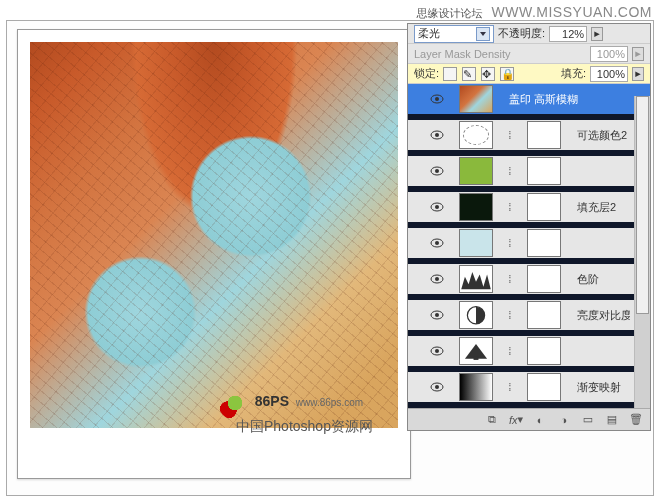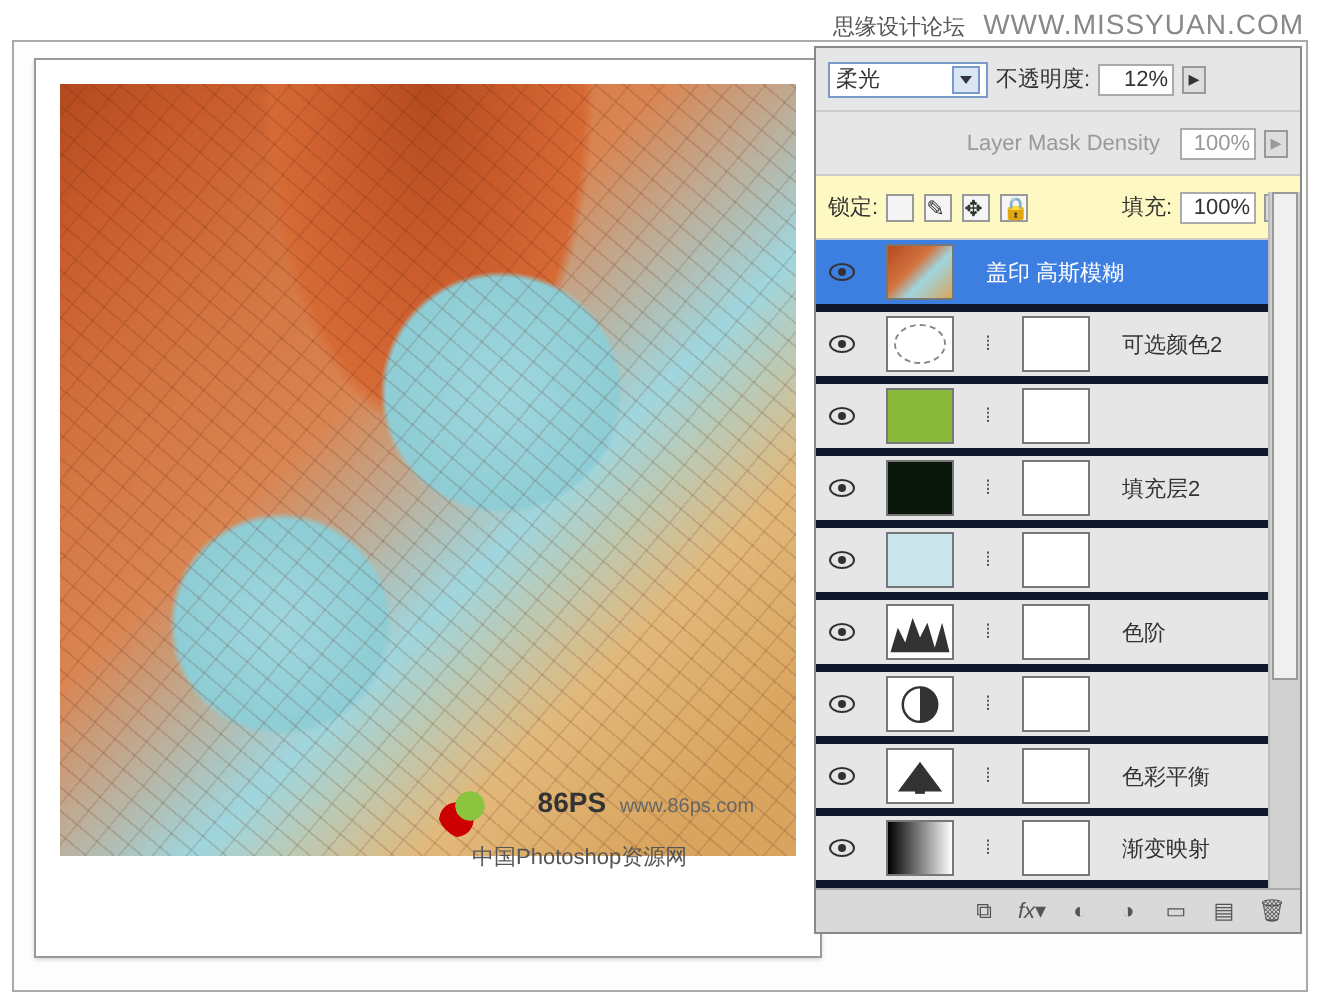--- a/index.html
+++ b/index.html
@@ -13,34 +13,34 @@
   radial-gradient(circle at 60% 40%,#9fd6de 0%,#8ecdd5 18%,transparent 19%),
   radial-gradient(circle at 30% 70%,#9fd6de 0%,#8ecdd5 14%,transparent 15%),
   radial-gradient(ellipse at 50% 0%,#b24a1f 0%,#c85a2a 15%,#d66a35 30%,transparent 32%),
   linear-gradient(135deg,#b24a1f 0%,#c85a2a 10%,#d37440 25%,#da8552 40%,#9fd6de 60%,#e2b87a 75%,#d9a55e 90%);
   overflow:hidden}
 .img::before{content:"";position:absolute;inset:0;background:
   repeating-linear-gradient(40deg,transparent 0 8px,rgba(90,30,10,.15) 8px 9px),
   repeating-linear-gradient(-50deg,transparent 0 12px,rgba(90,30,10,.12) 12px 13px)}
 .wm{position:absolute;bottom:58px;left:200px;color:#333;font-size:10px}
 .wm .logo{display:inline-block;width:34px;height:34px;border-radius:50%;background:radial-gradient(circle,#8bc53f 30%,transparent 31%),radial-gradient(circle at 30% 70%,#c00 25%,transparent 26%);vertical-align:middle}
-.wm .t1{font-weight:bold;color:#333;font-size:14px;margin-left:14px}
+.wm .t1{font-weight:bold;color:#333;font-size:14px;margin-left:0}
 .wm .t2{color:#666;font-size:10px;margin-left:4px}
-.wm2{position:absolute;bottom:42px;left:218px;color:#555;font-size:11px}
+.wm2{position:absolute;bottom:42px;left:218px;color:#555;font-size:14px}
 .panel{position:absolute;top:2px;right:2px;width:244px;background:#e6e6e6;border:1px solid #888;font-size:11px;color:#333}
-.panel .row{display:flex;align-items:center;padding:3px 6px;border-bottom:1px solid #ccc;height:32px;gap:4px}
+.panel .row{display:flex;align-items:center;padding:3px 6px;border-bottom:1px solid #ccc;height:20px;gap:4px}
 .blend{width:80px;height:18px;border:1px solid #7a9ac9;background:#fff;display:flex;align-items:center;justify-content:space-between;padding:0 3px}
 .drop-arrow{width:14px;height:14px;border:1px solid #7a9ac9;background:#dbe6f4;display:flex;align-items:center;justify-content:center}
 .tri{width:0;height:0;border-left:3px solid transparent;border-right:3px solid transparent;border-top:4px solid #334}
 .num{width:38px;height:16px;border:1px solid #aaa;background:#fff;padding:0 2px;display:inline-flex;align-items:center;justify-content:flex-end}
 .mini-btn{width:12px;height:14px;border:1px solid #999;background:#ddd;display:flex;align-items:center;justify-content:center}
 .lock-row{background:#fef9c3}
 .lock-ic{width:14px;height:14px;border:1px solid #999;background:#f5f5f5;margin-right:1px}
 .layers{max-height:360px;overflow:auto;background:#e6e6e6}
-.layer{display:flex;align-items:center;height:36px;border-bottom:4px solid #0f172a;padding:0 4px;gap:13px}
+.layer{display:flex;align-items:center;height:36px;border-bottom:6px solid #0f172a;padding:0 20px;gap:13px}
 .layer.sel{background:#3d7fe0;color:#fff}
 .eye{width:18px;height:18px;display:flex;align-items:center;justify-content:center}
 .eye svg{width:14px;height:10px}
 .thumb{width:34px;height:28px;border:1px solid #777;background:#fff;flex-shrink:0}
 .thumb.adj{background:#fff;display:flex;align-items:center;justify-content:center}
 .thumb.mask{background:#fff}
 .thumb.img-t{background:linear-gradient(135deg,#b24a1f,#d37440 40%,#9fd6de 60%,#d9a55e)}
 .link{width:8px;text-align:center;color:#555;font-size:10px}
 .lname{flex:1;padding-left:3px;white-space:nowrap;overflow:hidden}
 .footer{display:flex;align-items:center;justify-content:flex-end;height:22px;background:#d9d9d9;border-top:1px solid #aaa;gap:8px;padding:0 6px}
@@ -81,21 +81,21 @@
         <span>柔光</span>
         <span class="drop-arrow">
             <span class="tri"></span>
           </span>
       </div>
       <span>不透明度:</span>
       <span class="num">12%</span>
       <span class="mini-btn">▸</span>
     </div>
     <div class="row dim">
-      <span style="flex:1;text-align:right;padding-right:6px">Layer Mask Density</span>
+      <span style="flex:1;text-align:left;padding-right:6px">Layer Mask Density</span>
       <span class="num">100%</span>
       <span class="mini-btn">▸</span>
     </div>
     <div class="row lock-row">
       <span>锁定:</span>
       <span class="lock-ic"></span>
       <span class="lock-ic">✎</span>
       <span class="lock-ic">✥</span>
       <span class="lock-ic">🔒</span>
       <span style="flex:1"></span>
@@ -185,37 +185,37 @@
             </svg>
           </span>
           <div class="thumb adj">
             <svg viewBox="0 0 26 20">
               <circle cx="13" cy="10" r="7" fill="none" stroke="#333"></circle>
               <path d="M13 3 A7 7 0 0 1 13 17 Z" fill="#333"></path>
             </svg>
           </div>
           <span class="link">⁞</span>
           <div class="thumb mask"></div>
+          <span class="lname">亮度对比度</span>
         </div>
         <div class="layer">
           <span class="eye">
             <svg viewBox="0 0 14 10">
               <ellipse cx="7" cy="5" rx="6" ry="4" fill="none" stroke="#333" stroke-width="1"></ellipse>
               <circle cx="7" cy="5" r="2" fill="#333"></circle>
             </svg>
           </span>
           <div class="thumb adj">
             <svg viewBox="0 0 26 20">
               <path d="M4 16 L13 4 L22 16 Z" fill="#333"></path>
               <rect x="11" y="14" width="4" height="3" fill="#333"></rect>
             </svg>
           </div>
           <span class="link">⁞</span>
           <div class="thumb mask"></div>
-          <span class="lname">色彩平衡</span>
         </div>
         <div class="layer">
           <span class="eye">
             <svg viewBox="0 0 14 10">
               <ellipse cx="7" cy="5" rx="6" ry="4" fill="none" stroke="#333" stroke-width="1"></ellipse>
               <circle cx="7" cy="5" r="2" fill="#333"></circle>
             </svg>
           </span>
           <div class="thumb grad-t"></div>
           <span class="link">⁞</span>

